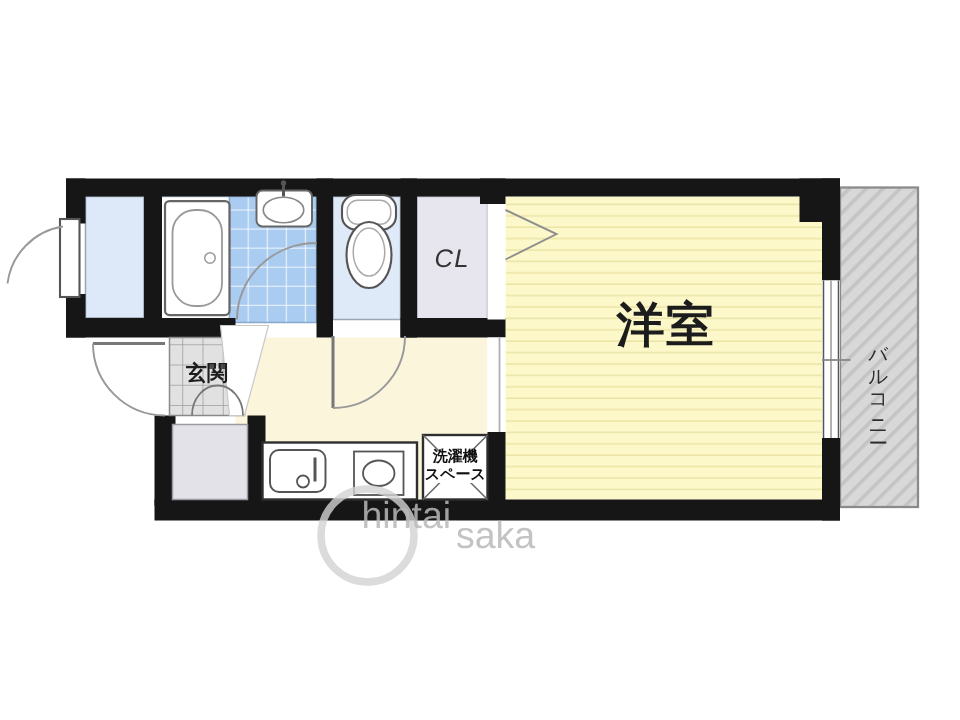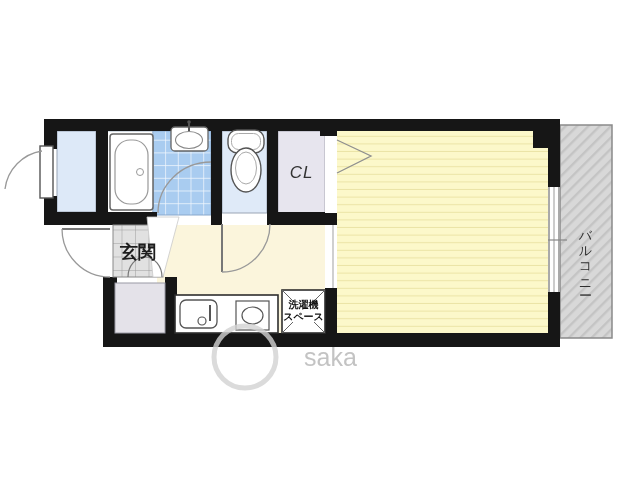--- a/index.html
+++ b/index.html
@@ -3,21 +3,21 @@
 <meta charset="utf-8">
 <style>
   html,body{margin:0;padding:0;background:#ffffff;}
   #stage{position:relative;width:640px;height:480px;background:#ffffff;overflow:hidden;
          font-family:"Liberation Sans","DejaVu Sans",sans-serif;}
   #plan-svg{position:absolute;left:0;top:0;}
   .lbl{position:absolute;color:#1d1d1d;}
   #room-label{left:344px;top:199px;width:200px;text-align:center;
               font-size:32px;line-height:35px;font-weight:600;color:#1c1c1c;letter-spacing:1px;}
   #cl-label{left:278px;top:163px;width:47px;text-align:center;font-size:17px;color:#333;letter-spacing:1px;font-style:italic;}
-  #genkan-label{left:111px;top:240px;width:54px;text-align:center;font-size:18px;font-weight:700;color:#1d1d1d;}
+  #genkan-label{left:111px;top:240px;width:54px;text-align:center;font-size:14px;font-weight:700;color:#1d1d1d;}
   #washer-label{left:280px;top:299px;width:47px;text-align:center;font-size:10px;line-height:11.5px;
                 font-weight:600;color:#111;}
   #balcony-label{left:564px;top:200px;width:30px;height:112px;writing-mode:vertical-rl;
                  text-orientation:mixed;font-size:13px;color:#2d2d2d;letter-spacing:2px;text-align:center;}
   .wm{position:absolute;pointer-events:none;}
   #wm-hintai{left:241px;top:330px;font-size:25px;color:rgba(185,185,185,0.85);}
   #wm-saka{left:278px;top:343px;font-size:25px;color:rgba(185,185,185,0.85);margin-left:26px;}
   #wm-kanji{left:334px;top:320px;font-size:40px;font-weight:700;letter-spacing:5px;color:rgba(120,120,120,0.45);}
 </style>
 </head>
@@ -135,28 +135,30 @@
   <g>
     <rect x="282" y="290" width="43" height="43" fill="#ffffff" stroke="#2e2e2e" stroke-width="1.6"></rect>
     <path d="M282,290 L325,333 M325,290 L282,333" stroke="#666666" stroke-width="1"></path>
     <rect x="285" y="301" width="37" height="21" fill="#ffffff"></rect>
   </g>
 
   <circle cx="245" cy="357" r="31" fill="none" stroke="#d2d2d2" stroke-width="5" opacity="0.8"></circle>
 </svg>
 
 <div class="lbl" id="room-label">
+  <div>洋室</div>
 </div>
 
 <div class="lbl" id="cl-label">CL</div>
 
 <div class="lbl" id="genkan-label">玄関</div>
 
 <div class="lbl" id="washer-label">
   <div>洗濯機</div>
   <div>スペース</div>
 </div>
 
 <div class="lbl" id="balcony-label">バルコニー</div>
 
+<div class="wm" id="wm-hintai">hintai</div>
 <div class="wm" id="wm-saka">saka</div>
 
 </div>
 
 </body></html>

